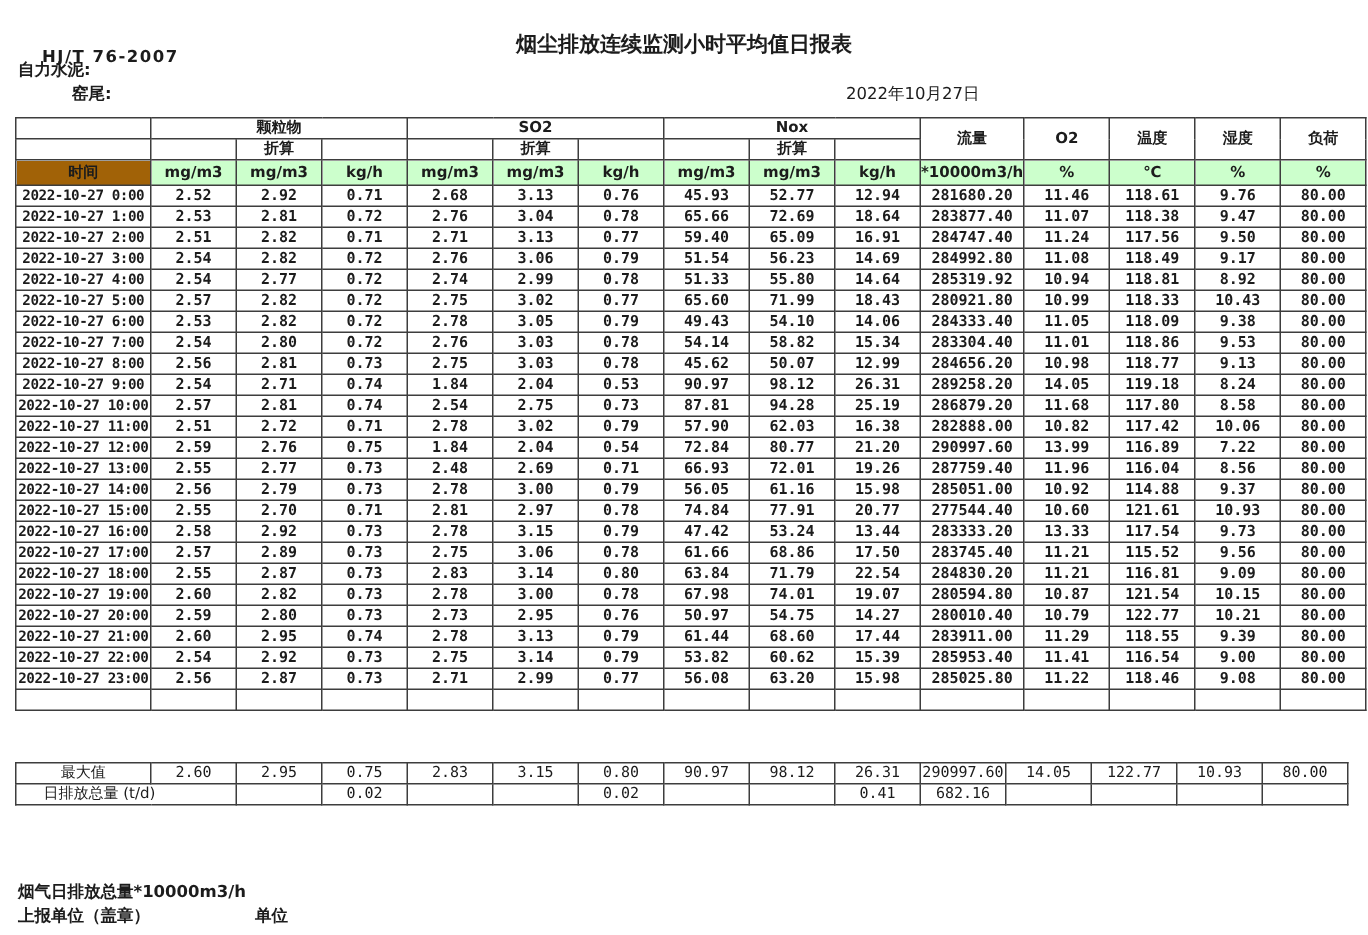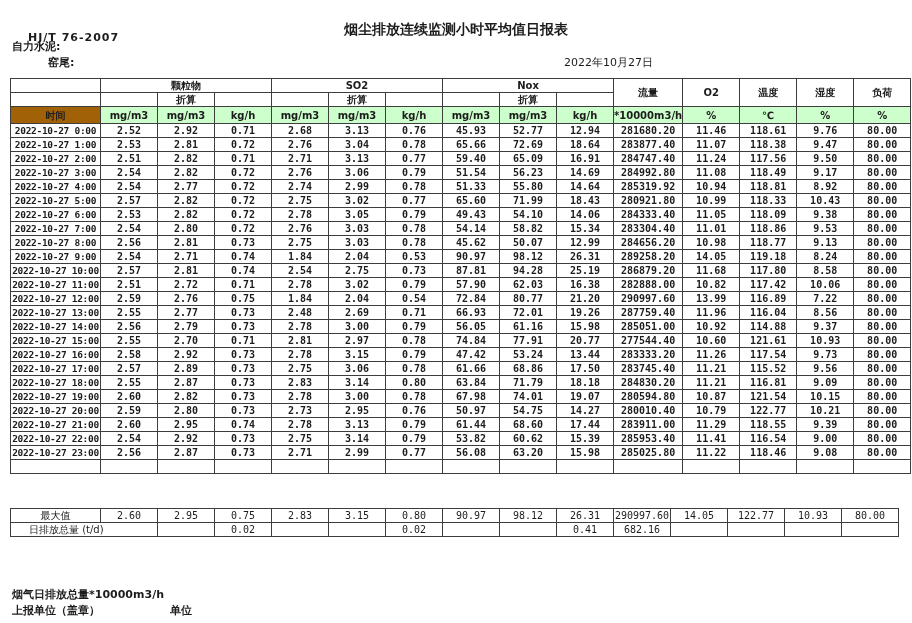--- a/index.html
+++ b/index.html
@@ -378,21 +378,21 @@
         <td class="num">2.58</td>
         <td class="num">2.92</td>
         <td class="num">0.73</td>
         <td class="num">2.78</td>
         <td class="num">3.15</td>
         <td class="num">0.79</td>
         <td class="num">47.42</td>
         <td class="num">53.24</td>
         <td class="num">13.44</td>
         <td class="num">283333.20</td>
-        <td class="num">11.26</td>
+        <td class="num">13.33</td>
         <td class="num">117.54</td>
         <td class="num">9.73</td>
         <td class="num">80.00</td>
       </tr>
       <tr>
         <td class="time-cell">2022-10-27 17:00</td>
         <td class="num">2.57</td>
         <td class="num">2.89</td>
         <td class="num">0.73</td>
         <td class="num">2.75</td>
@@ -410,21 +410,21 @@
       <tr>
         <td class="time-cell">2022-10-27 18:00</td>
         <td class="num">2.55</td>
         <td class="num">2.87</td>
         <td class="num">0.73</td>
         <td class="num">2.83</td>
         <td class="num">3.14</td>
         <td class="num">0.80</td>
         <td class="num">63.84</td>
         <td class="num">71.79</td>
-        <td class="num">18.18</td>
+        <td class="num">22.54</td>
         <td class="num">284830.20</td>
         <td class="num">11.21</td>
         <td class="num">116.81</td>
         <td class="num">9.09</td>
         <td class="num">80.00</td>
       </tr>
       <tr>
         <td class="time-cell">2022-10-27 19:00</td>
         <td class="num">2.60</td>
         <td class="num">2.82</td>

